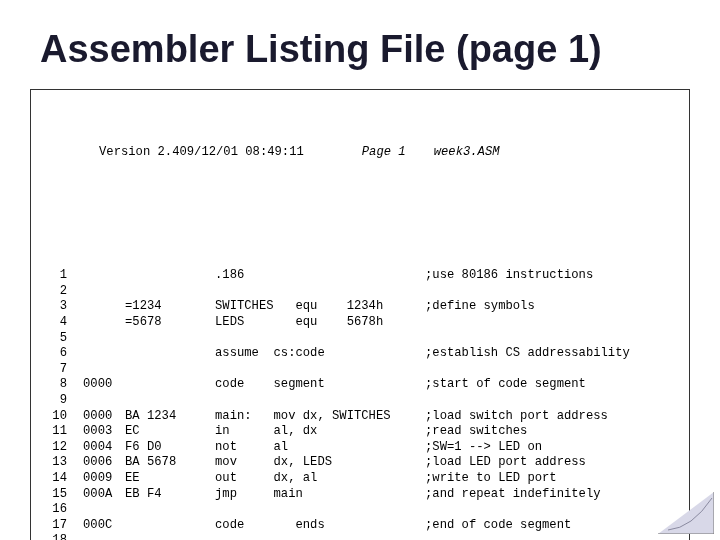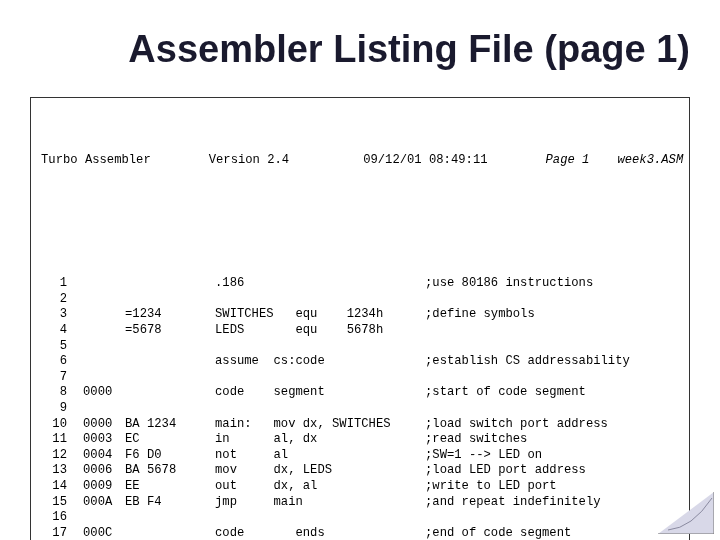--- a/index.html
+++ b/index.html
@@ -1,24 +1,24 @@
 <!DOCTYPE html>
 <html><head>
 <meta charset="utf-8">
 <style>
   * { margin: 0; padding: 0; box-sizing: border-box; }
   html, body { width: 720px; height: 540px; background: #fff; font-family: Arial, Helvetica, sans-serif; }
   .slide { width: 720px; height: 540px; position: relative; padding: 28px 30px 20px 30px; }
-  .title { font-size: 38px; color: #1a1a2e; margin-bottom: 26px; padding-left: 10px; text-align: right; }
+  .title { font-size: 38px; color: #1a1a2e; margin-bottom: 18px; padding-left: 10px; }
   .box { border: 1px solid #333; padding: 8px 10px 8px 10px; }
   .mono { font-family: "Courier New", Courier, monospace; font-size: 12.2px; line-height: 1.28; white-space: pre; color: #000; }
   .hdr-row { display: flex; }
   .hdr-left { flex: 0 0 auto; }
   .hdr-mid { flex: 0 0 auto; margin-left: 58px; }
-  .hdr-date { flex: 0 0 auto; margin-left: 74px; }
+  .hdr-date { flex: 0 0 auto; }
   .hdr-page { flex: 0 0 auto; margin-left: 58px; font-style: italic; }
   .hdr-file { flex: 0 0 auto; margin-left: 28px; font-style: italic; }
   .spacer { height: 14px; }
   .row { display: flex; }
   .c-ln   { width: 30px; text-align: right; padding-right: 4px; }
   .c-addr { width: 54px; padding-left: 12px; }
   .c-hex  { width: 70px; }
   .c-src  { width: 210px; margin-left: 20px; }
   .c-cmt  { flex: 1; }
   .corner { position: absolute; right: 6px; bottom: 6px; width: 56px; height: 42px; pointer-events: none; }
@@ -27,21 +27,20 @@
 </head>
 <body>
 
 <div class="slide">
 
   <h1 class="title">Assembler Listing File (page 1)</h1>
 
   <div class="box mono">
 
     <div class="hdr-row">
-      <span class="hdr-left">Turbo Assembler</span>
       <span class="hdr-mid">Version 2.4</span>
       <span class="hdr-date">09/12/01 08:49:11</span>
       <span class="hdr-page">Page 1</span>
       <span class="hdr-file">week3.ASM</span>
     </div>
 
     <div class="spacer"></div>
 
     <div id="rows"><div class="row"><span class="c-ln">1</span><span class="c-addr"></span><span class="c-hex"></span><span class="c-src">.186</span><span class="c-cmt">;use 80186 instructions</span></div><div class="row"><span class="c-ln">2</span><span class="c-addr"></span><span class="c-hex"></span><span class="c-src"></span><span class="c-cmt"></span></div><div class="row"><span class="c-ln">3</span><span class="c-addr"></span><span class="c-hex">=1234</span><span class="c-src">SWITCHES   equ    1234h</span><span class="c-cmt">;define symbols</span></div><div class="row"><span class="c-ln">4</span><span class="c-addr"></span><span class="c-hex">=5678</span><span class="c-src">LEDS       equ    5678h</span><span class="c-cmt"></span></div><div class="row"><span class="c-ln">5</span><span class="c-addr"></span><span class="c-hex"></span><span class="c-src"></span><span class="c-cmt"></span></div><div class="row"><span class="c-ln">6</span><span class="c-addr"></span><span class="c-hex"></span><span class="c-src">assume  cs:code</span><span class="c-cmt">;establish CS addressability</span></div><div class="row"><span class="c-ln">7</span><span class="c-addr"></span><span class="c-hex"></span><span class="c-src"></span><span class="c-cmt"></span></div><div class="row"><span class="c-ln">8</span><span class="c-addr">0000</span><span class="c-hex"></span><span class="c-src">code    segment</span><span class="c-cmt">;start of code segment</span></div><div class="row"><span class="c-ln">9</span><span class="c-addr"></span><span class="c-hex"></span><span class="c-src"></span><span class="c-cmt"></span></div><div class="row"><span class="c-ln">10</span><span class="c-addr">0000</span><span class="c-hex">BA 1234</span><span class="c-src">main:   mov dx, SWITCHES</span><span class="c-cmt">;load switch port address</span></div><div class="row"><span class="c-ln">11</span><span class="c-addr">0003</span><span class="c-hex">EC</span><span class="c-src">in      al, dx</span><span class="c-cmt">;read switches</span></div><div class="row"><span class="c-ln">12</span><span class="c-addr">0004</span><span class="c-hex">F6 D0</span><span class="c-src">not     al</span><span class="c-cmt">;SW=1 --&gt; LED on</span></div><div class="row"><span class="c-ln">13</span><span class="c-addr">0006</span><span class="c-hex">BA 5678</span><span class="c-src">mov     dx, LEDS</span><span class="c-cmt">;load LED port address</span></div><div class="row"><span class="c-ln">14</span><span class="c-addr">0009</span><span class="c-hex">EE</span><span class="c-src">out     dx, al</span><span class="c-cmt">;write to LED port</span></div><div class="row"><span class="c-ln">15</span><span class="c-addr">000A</span><span class="c-hex">EB F4</span><span class="c-src">jmp     main</span><span class="c-cmt">;and repeat indefinitely</span></div><div class="row"><span class="c-ln">16</span><span class="c-addr"></span><span class="c-hex"></span><span class="c-src"></span><span class="c-cmt"></span></div><div class="row"><span class="c-ln">17</span><span class="c-addr">000C</span><span class="c-hex"></span><span class="c-src">code       ends</span><span class="c-cmt">;end of code segment</span></div><div class="row"><span class="c-ln">18</span><span class="c-addr"></span><span class="c-hex"></span><span class="c-src"></span><span class="c-cmt"></span></div></div>
 

